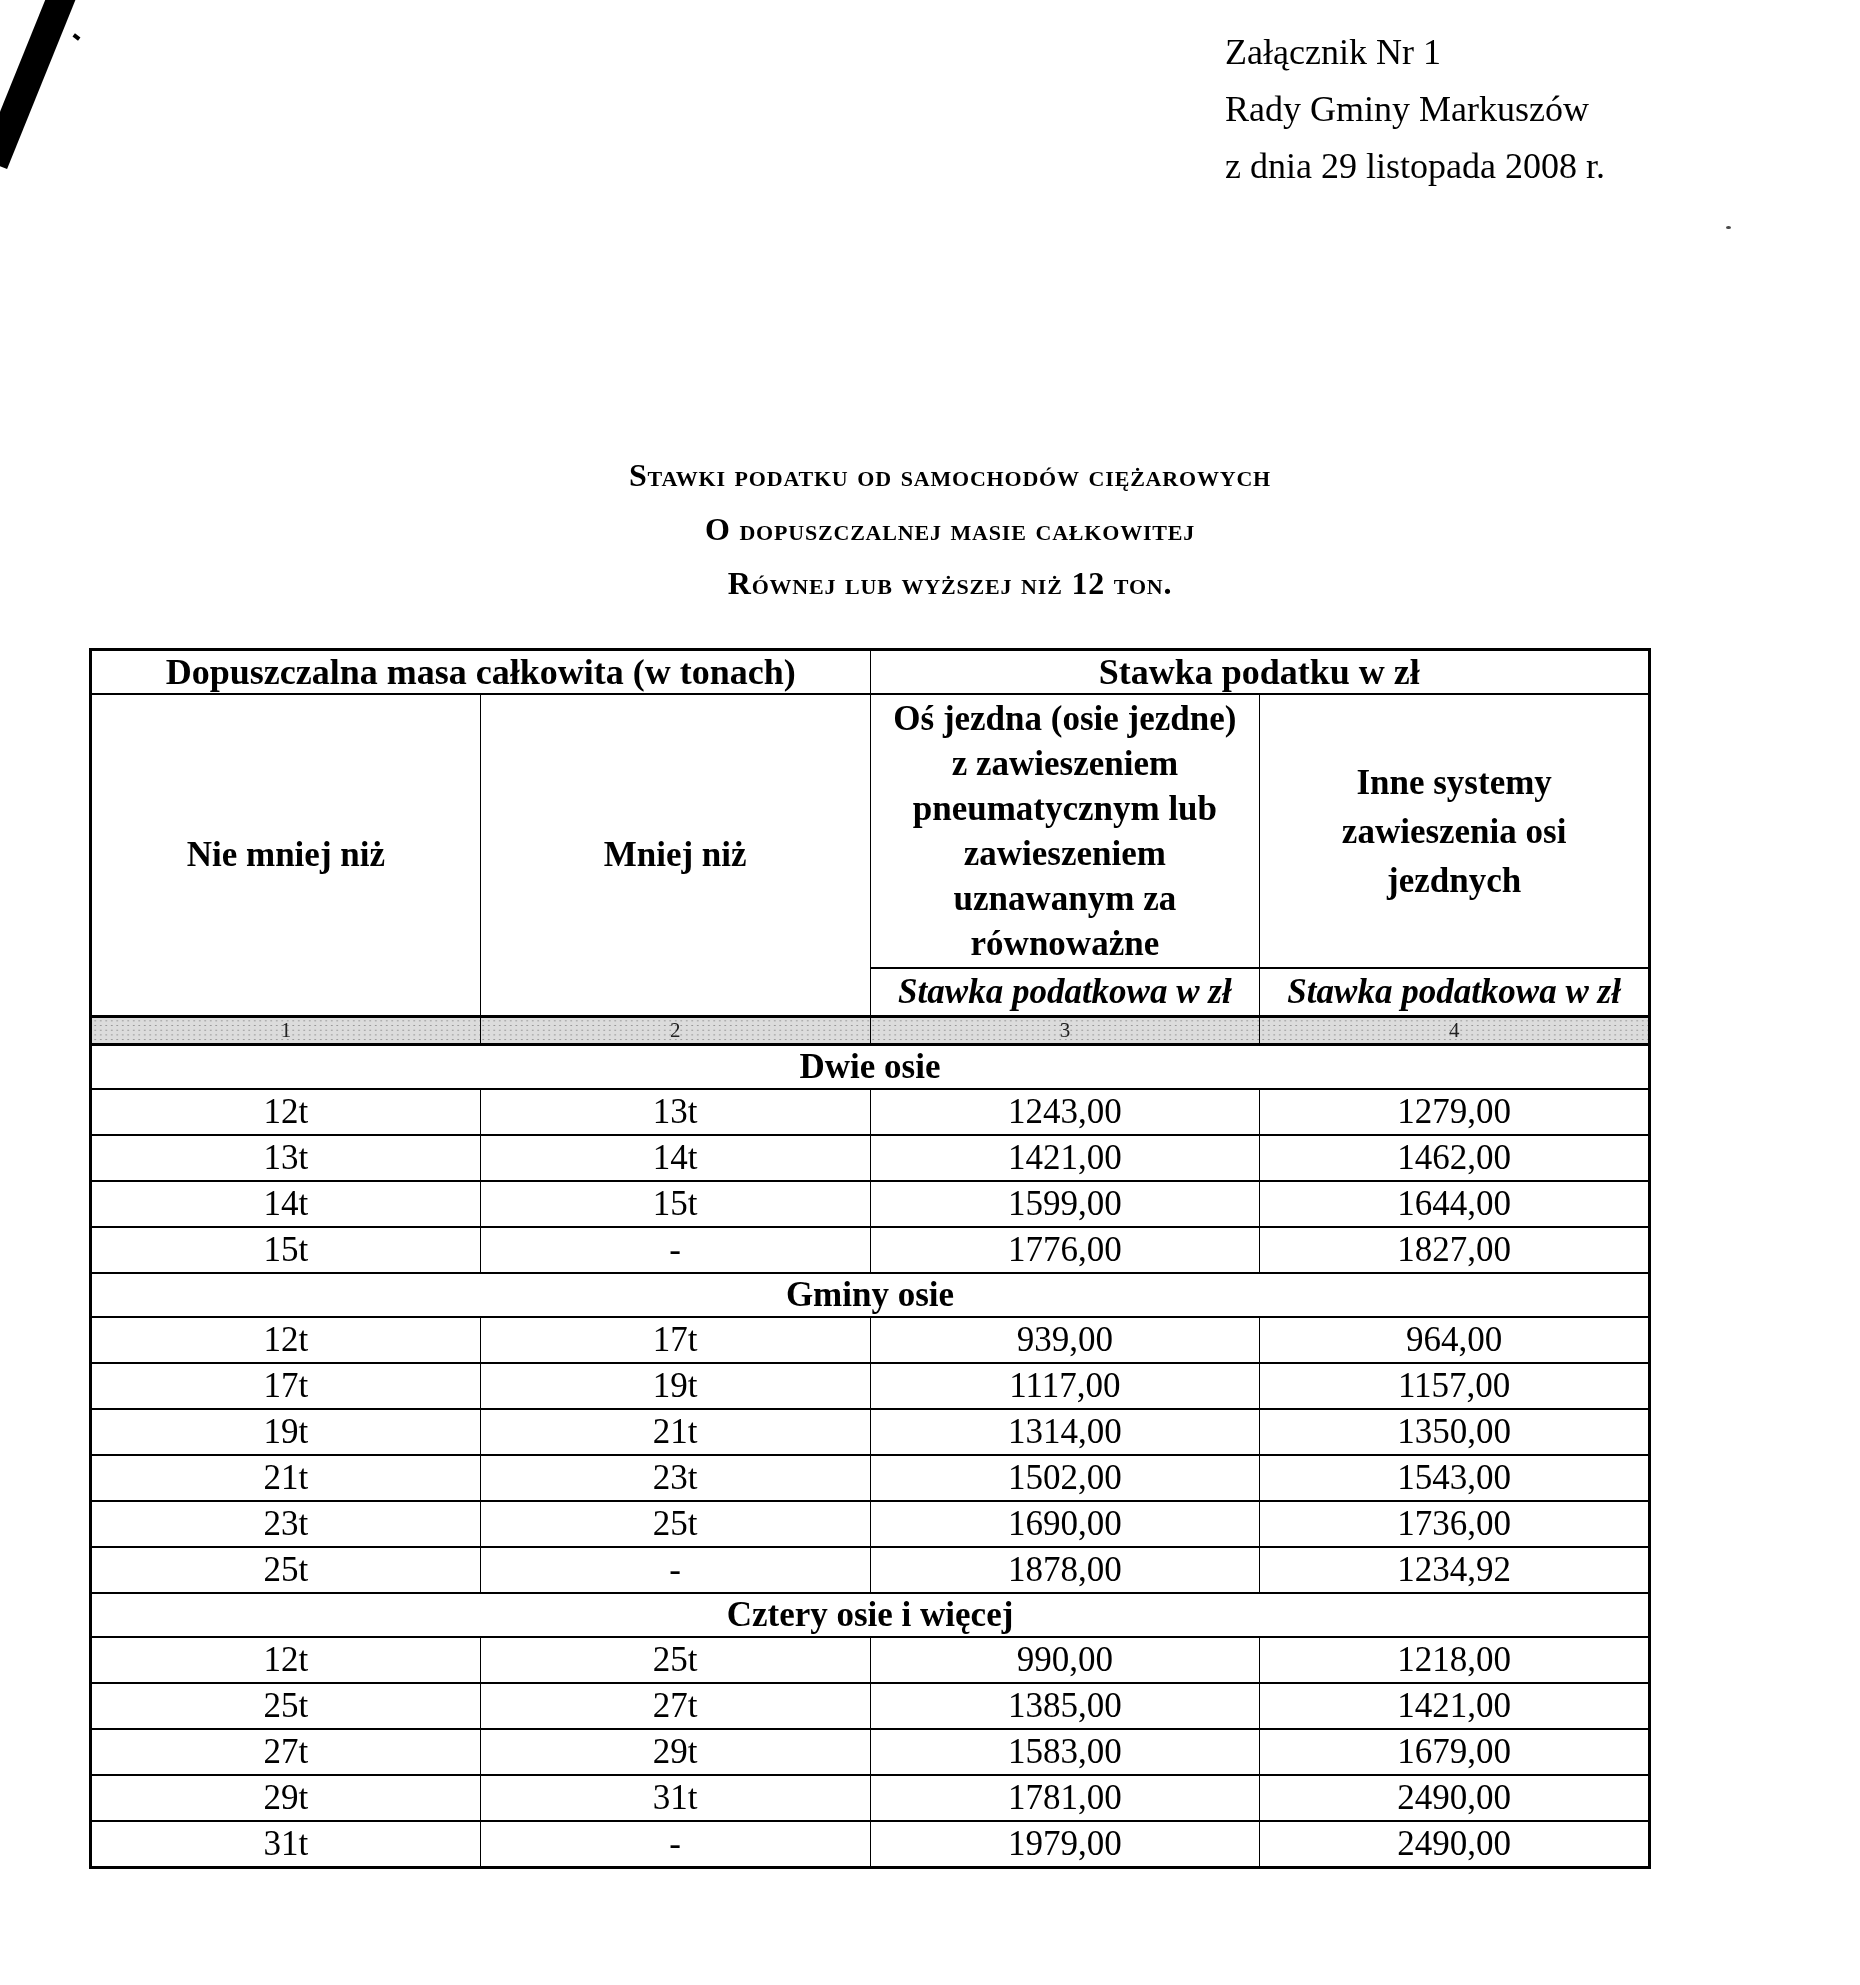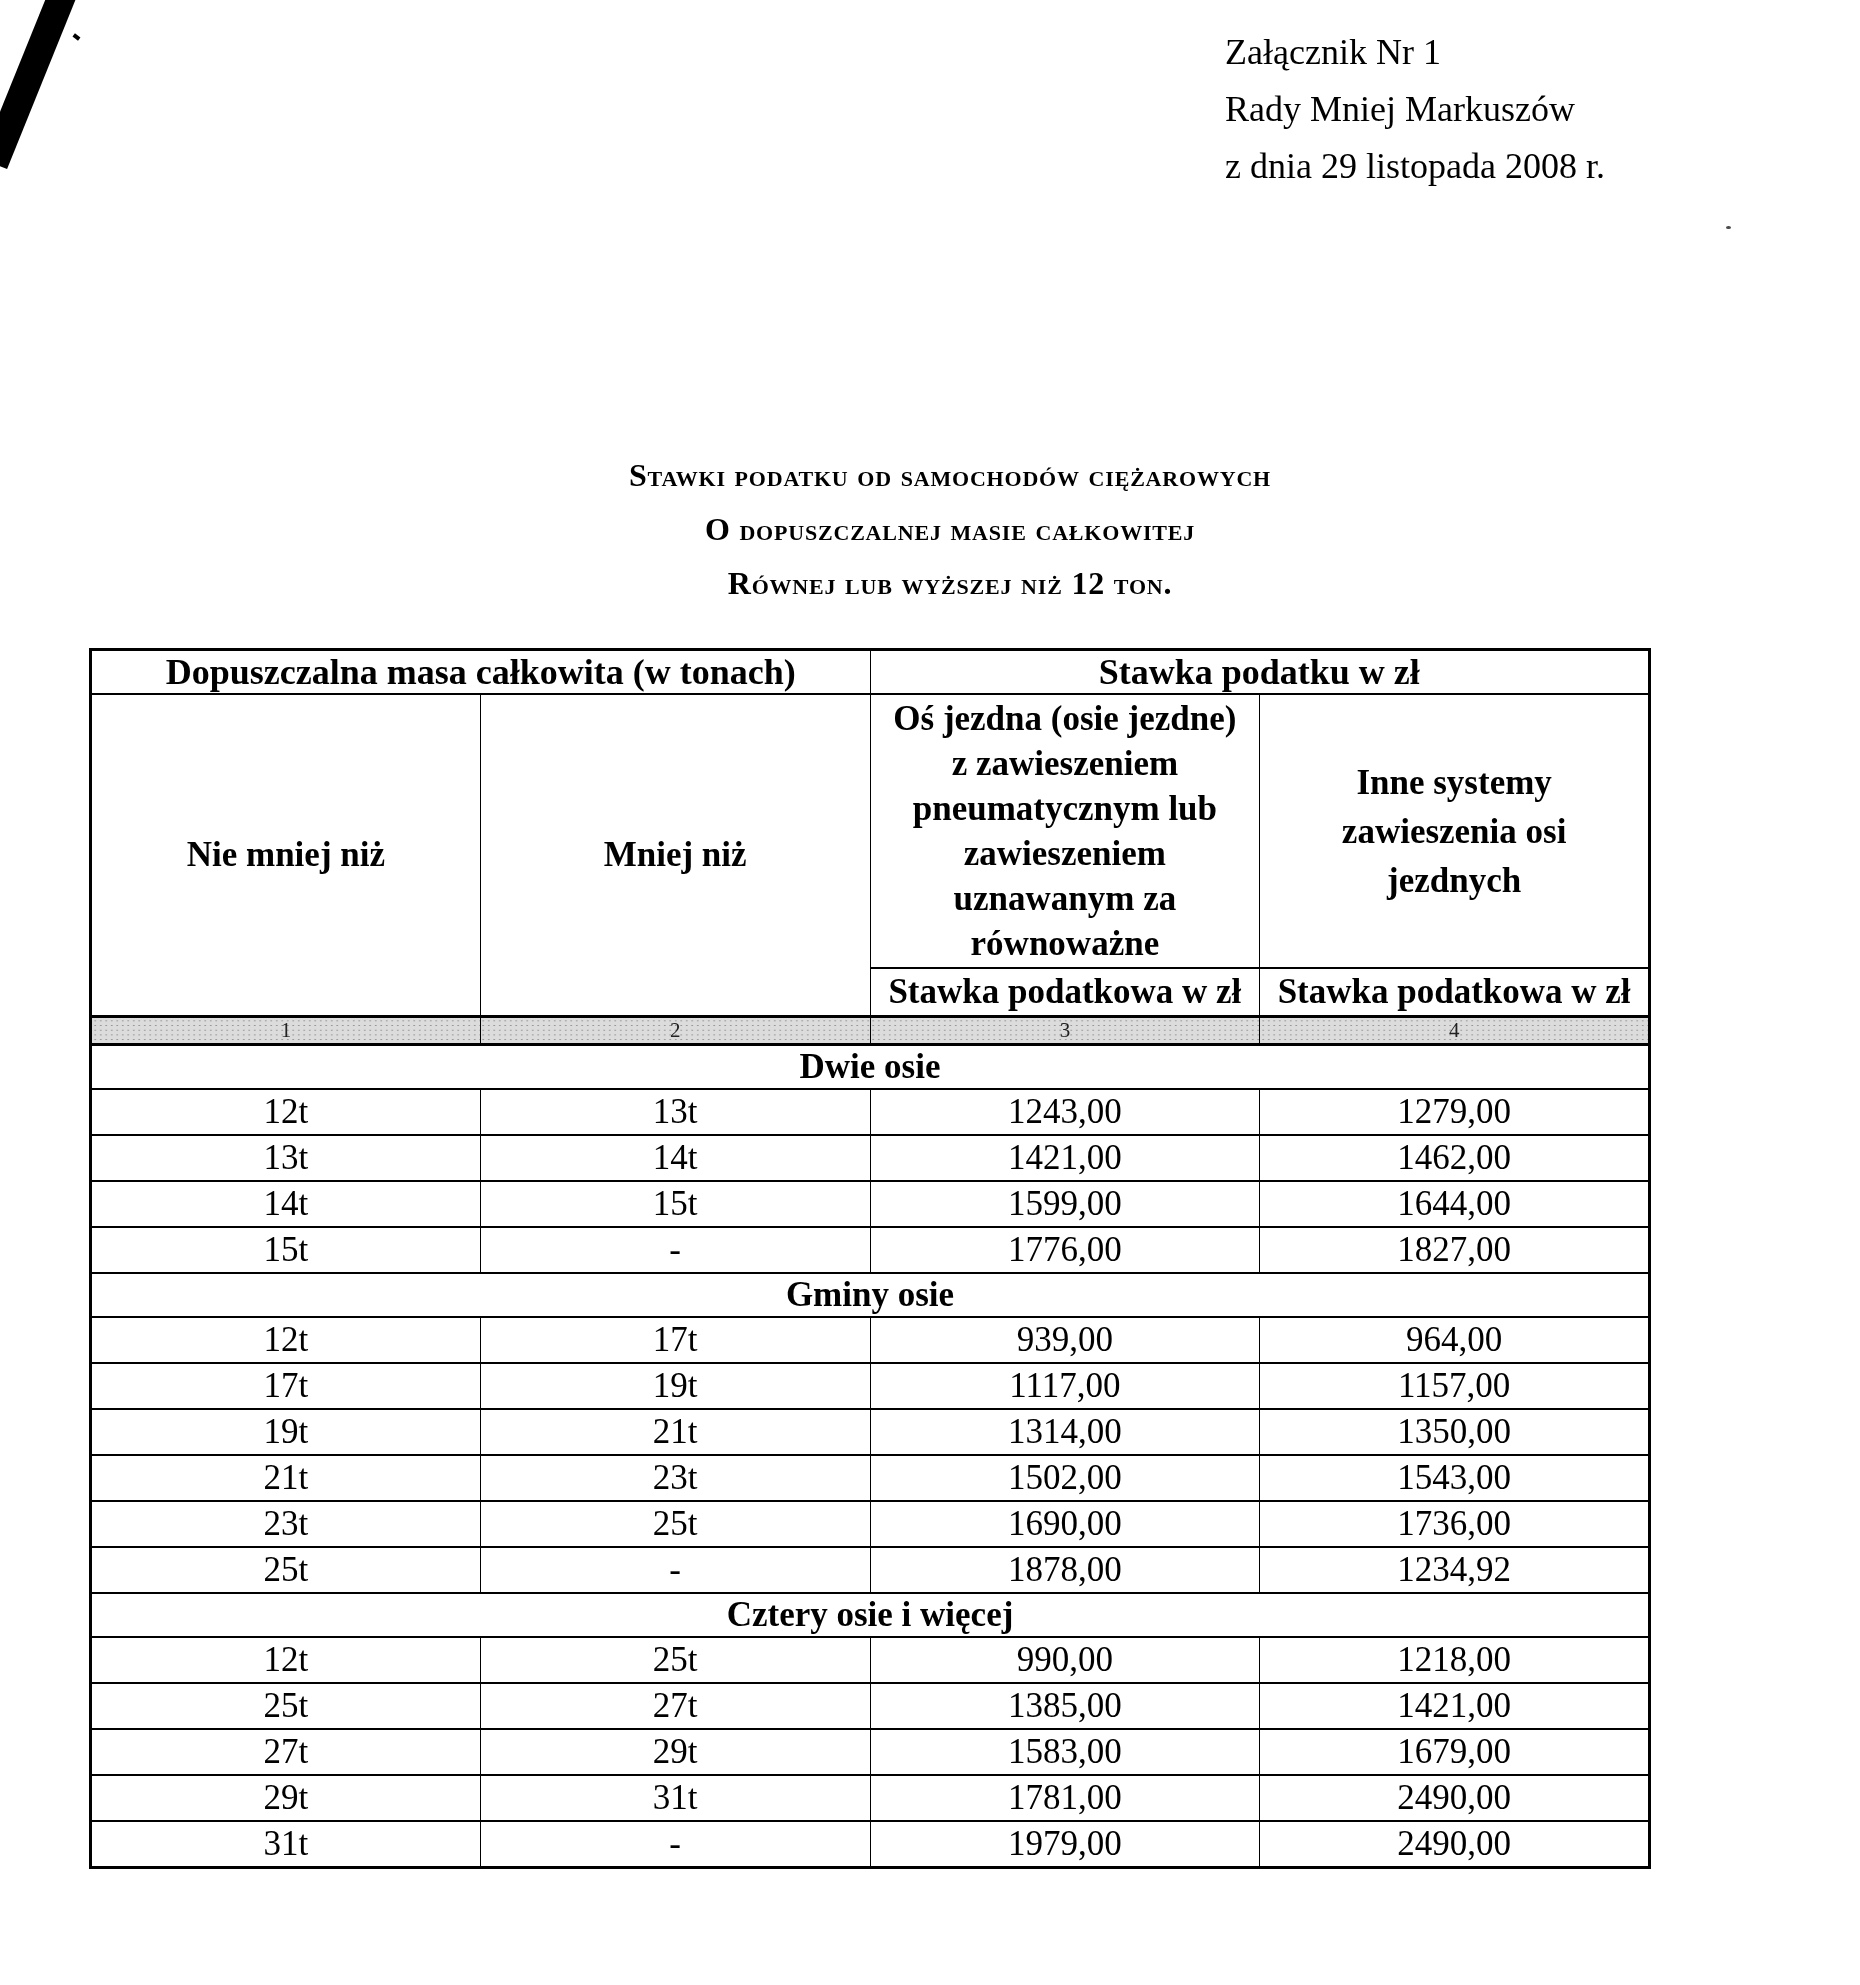--- a/index.html
+++ b/index.html
@@ -73,21 +73,21 @@
     text-align:center;
     vertical-align:middle;
     padding:0 4.7px;
     overflow:hidden;
   }
   .b{font-weight:bold;}
   tr.h1 td{height:42px;font-size:36px;}
   tr.h2 td{height:272px;}
   td.tall3{line-height:45px;}
   td.tall4{line-height:49px;}
-  tr.h3 td{height:46px;font-size:35px;}
+  tr.h3 td{height:46px;font-size:35px;font-style:italic;}
   tr.nums td{
     height:20.4px;
     font-size:21px;
     color:#222;
     background-color:#dcdcdc;
     background-image:radial-gradient(#969696 0.9px, rgba(0,0,0,0) 1.1px);
     background-size:5.5px 4.7px;
     border-top-width:3.1px;
     border-bottom-width:3.1px;
   }
@@ -98,21 +98,21 @@
 <body>
 
 <div class="page">
 
   <div class="corner-mark"></div>
   <div class="speck-1"></div>
   <div class="speck-2"></div>
 
   <div class="attachment">
     <div>Załącznik Nr 1</div>
-    <div>Rady Mniej Markuszów</div>
+    <div>Rady Gminy Markuszów</div>
     <div>z dnia 29 listopada 2008 r.</div>
   </div>
 
   <div class="doc-title">
     <div>Stawki podatku od samochodów ciężarowych</div>
     <div>O dopuszczalnej masie całkowitej</div>
     <div>Równej lub wyższej niż 12 ton.</div>
   </div>
 
   <table class="tax">

